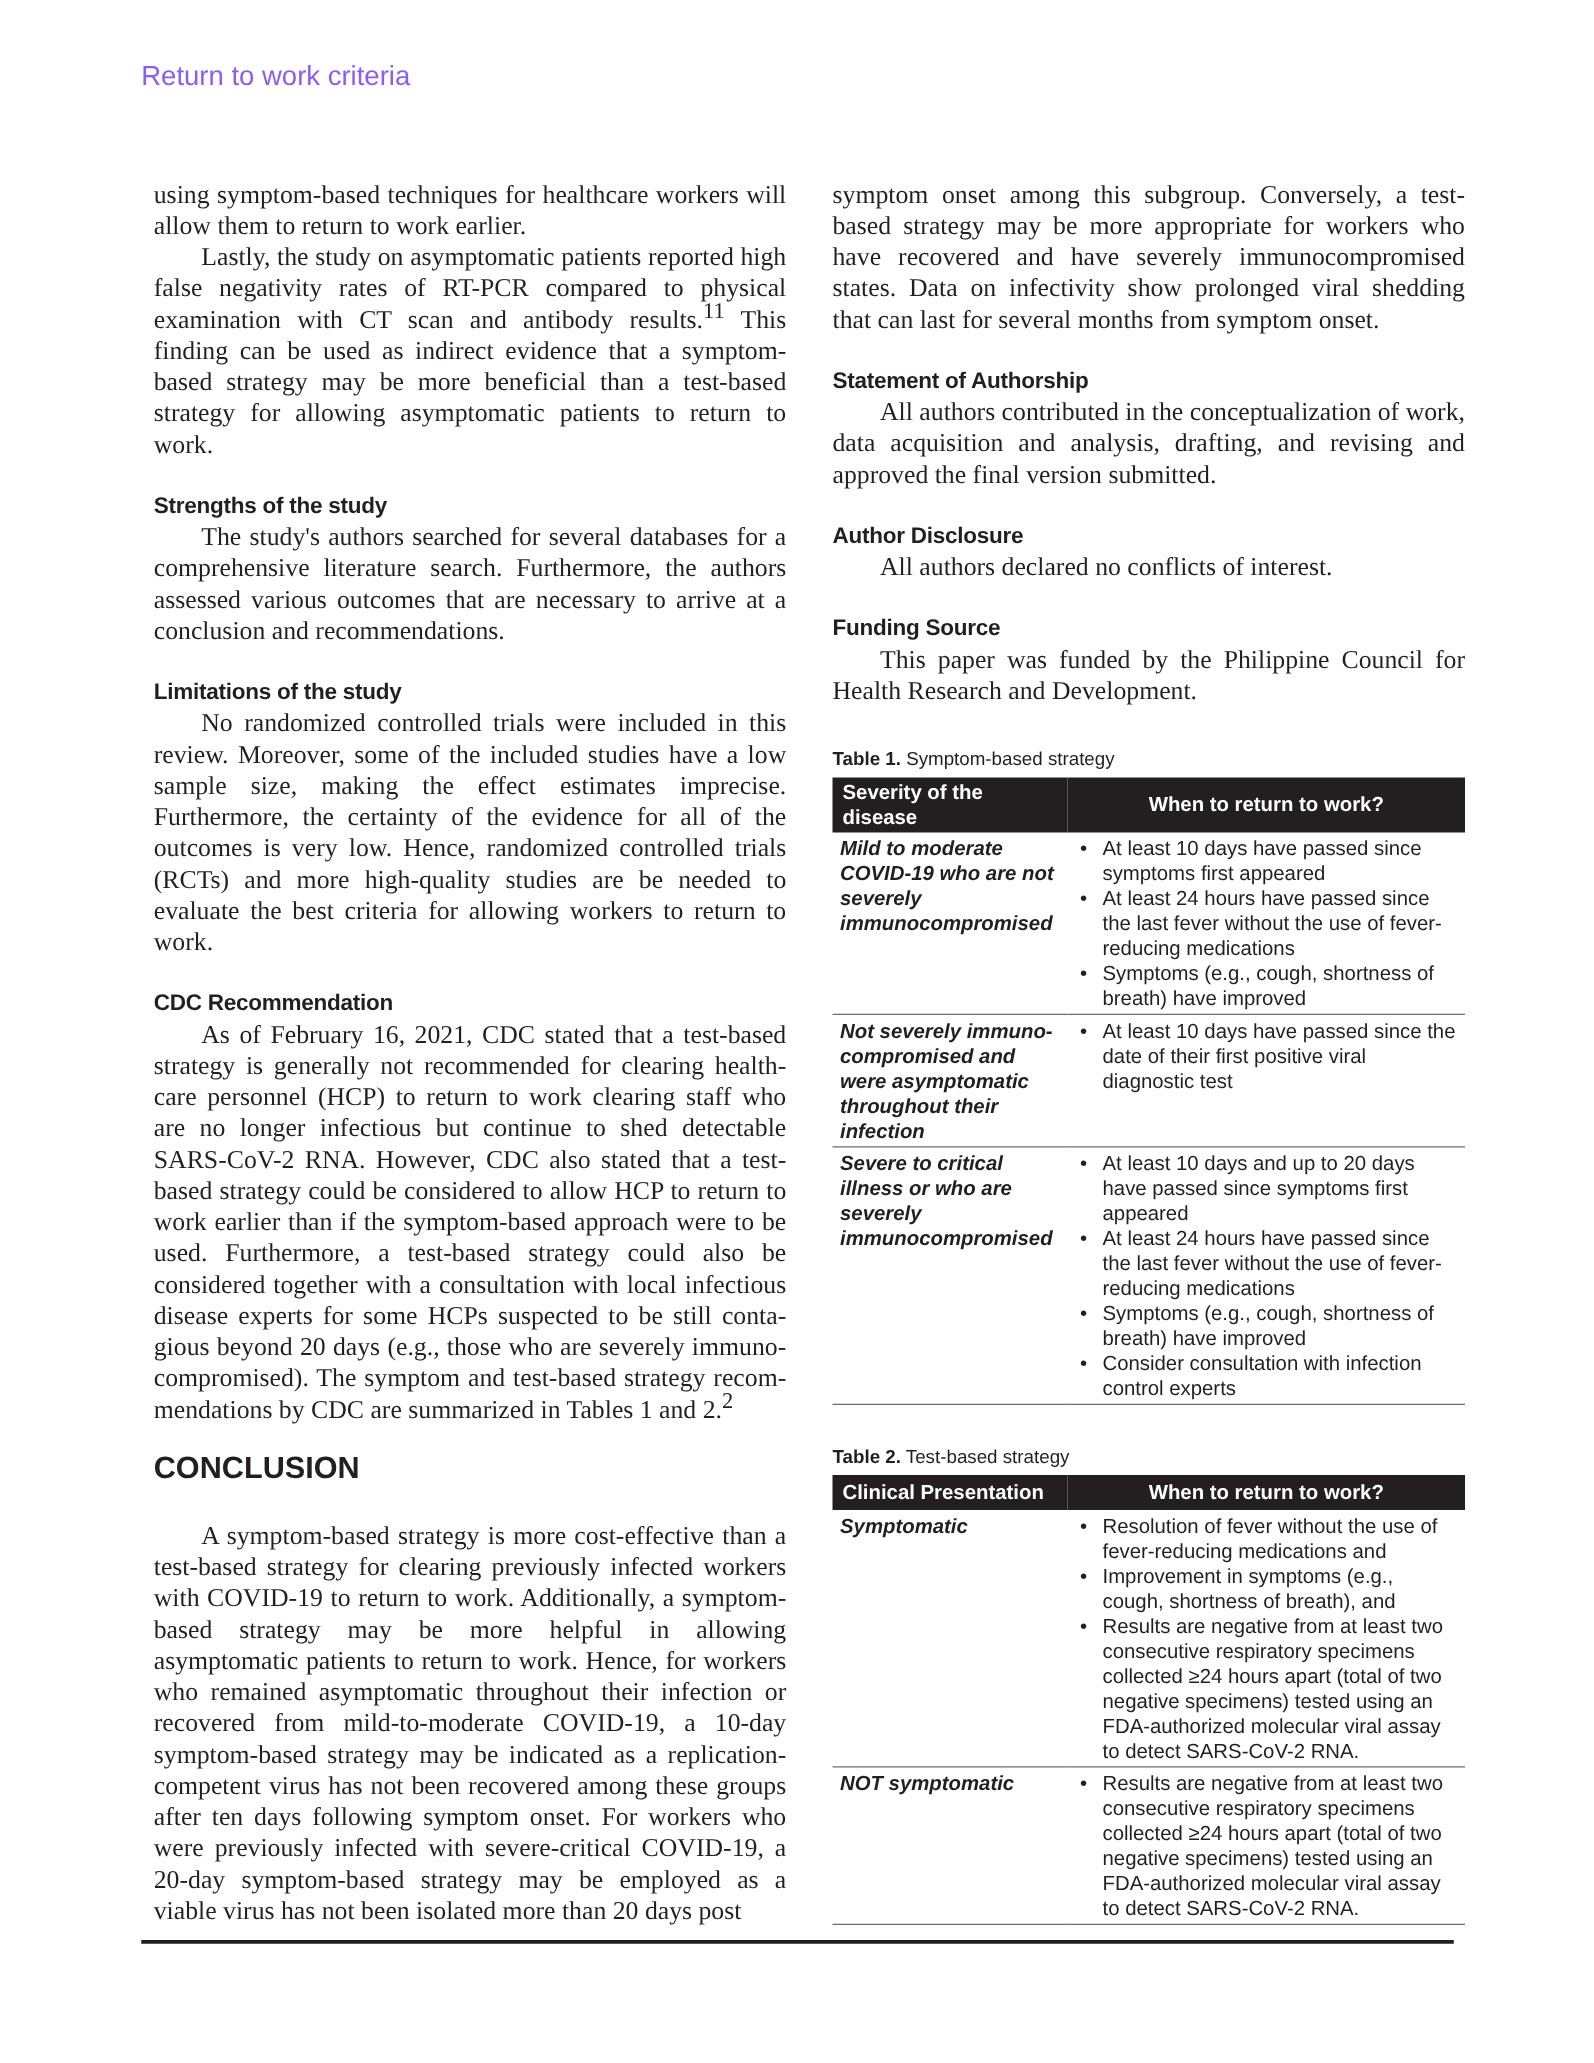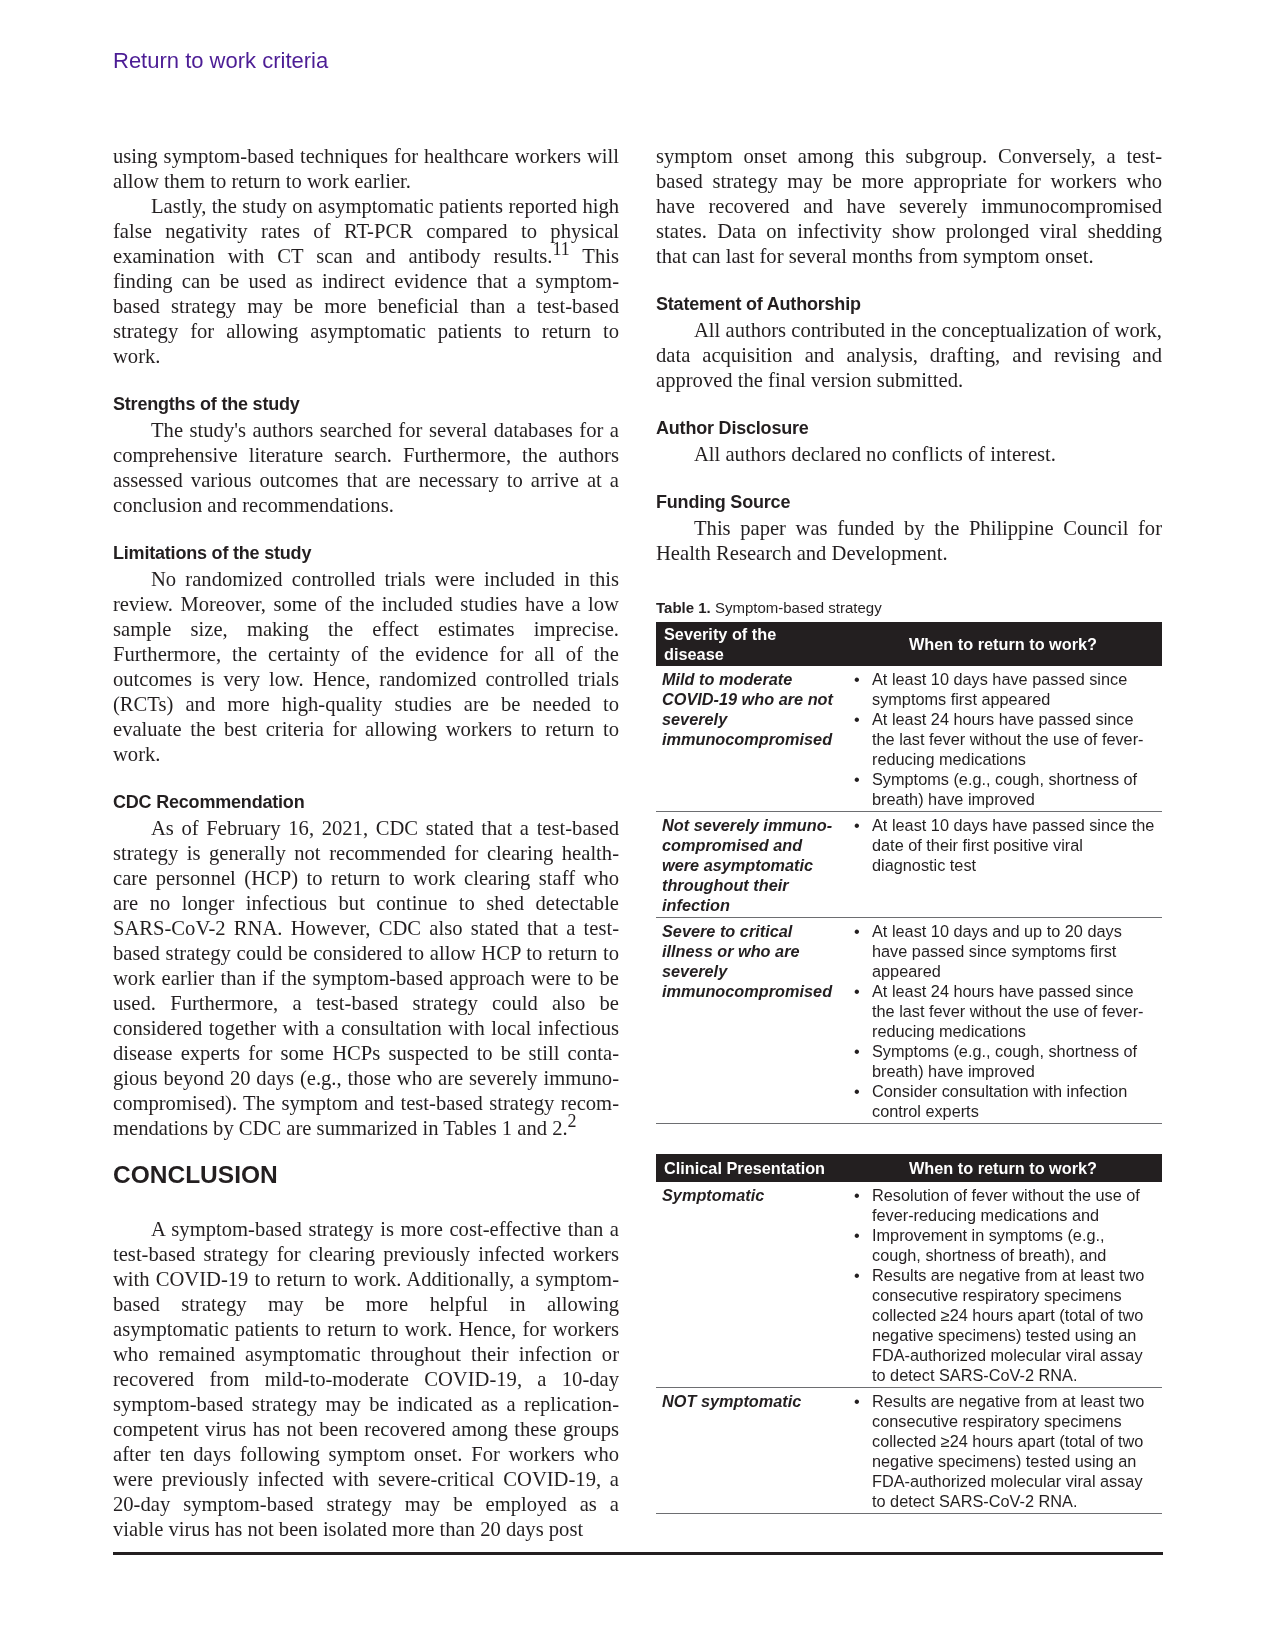--- a/index.html
+++ b/index.html
@@ -1,22 +1,22 @@
 <!DOCTYPE html>
 <html><head>
 <meta charset="utf-8">
 <style>
   * { box-sizing: border-box; margin: 0; padding: 0; }
   html, body { width: 1275px; height: 1650px; background: #ffffff; overflow: hidden; }
   body { position: relative; color: #231f20; }
   .running-head {
     position: absolute; left: 113px; top: 48px;
-    font-family: "Liberation Sans", sans-serif; font-size: 22px; color: #4c1d95;
+    font-family: "Liberation Sans", sans-serif; font-size: 22px; color: #8b5cf6;
   }
-  .col { position: absolute; top: 144px; width: 506px; }
+  .col { position: absolute; top: 144px; width: 506px; margin-left: 10px; }
   .col-left { left: 113px; }
   .col-right { left: 656px; }
   .serif { font-family: "Liberation Serif", serif; font-size: 20.6px; line-height: 25px; text-align: justify; hyphens: manual; }
   .serif p { text-indent: 38px; }
   .serif p.noindent { text-indent: 0; }
   .h2 {
     font-family: "Liberation Sans", sans-serif; font-weight: bold; font-size: 18px;
     margin-top: 22px; margin-bottom: 1px; line-height: 26px; letter-spacing: -0.2px;
   }
   .h1 {
@@ -122,20 +122,24 @@
             <li>Symptoms (e.g., cough, shortness of breath) have improved</li>
             <li>Consider consultation with infection control experts</li>
           </ul>
             </td>
         </tr>
       </tbody>
     </table>
   </div>
 
   <div class="table-block">
+    <div class="table-caption">
+      <b>Table 2.</b>
+      <span>Test-based strategy</span>
+    </div>
     <table>
       <thead>
         <tr>
           <th>Clinical Presentation</th>
           <th class="c2">When to return to work?</th>
         </tr>
       </thead>
       <tbody>
         <tr>
           <td class="c1">Symptomatic</td>

